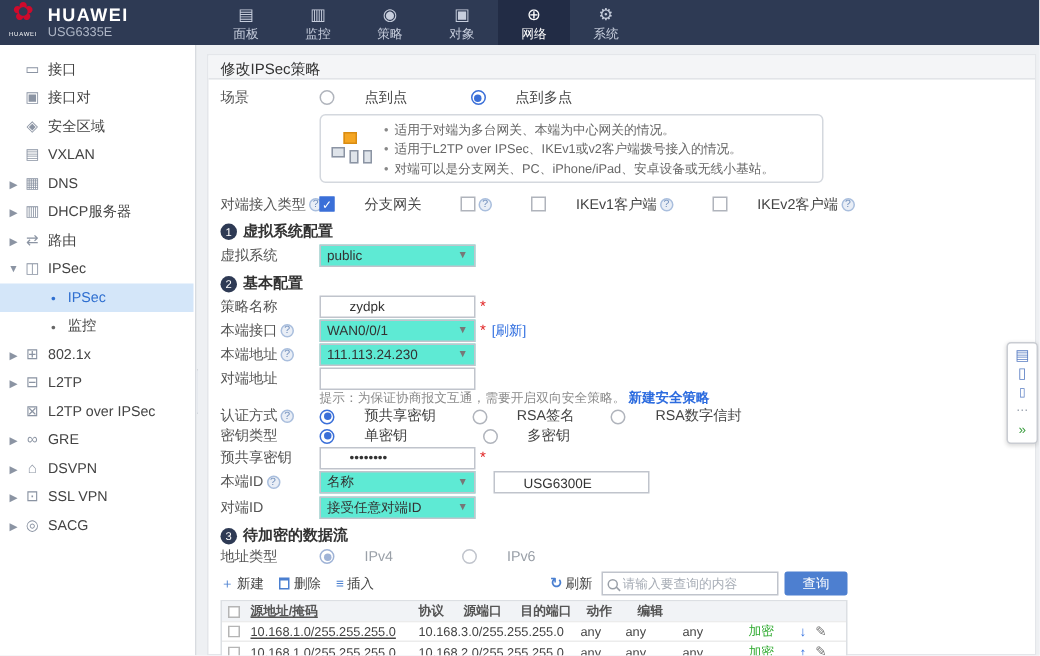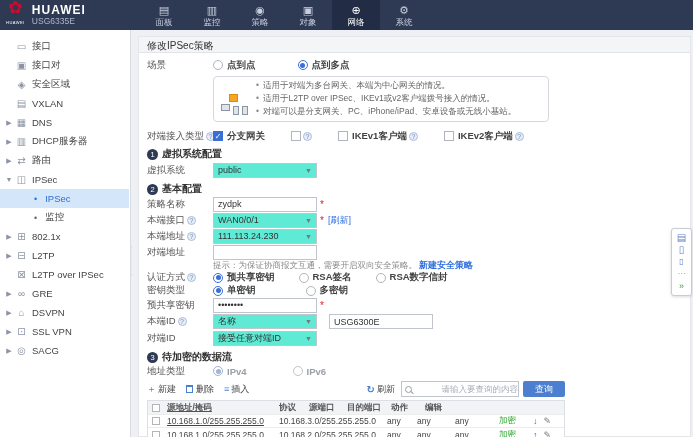--- a/index.html
+++ b/index.html
@@ -42,59 +42,59 @@
   .help { display:inline-block; width:9px; height:9px; border-radius:50%; background:#e9eef6; border:1px solid #a9bedd; color:#6d8cba; font-size:7px; line-height:8px; text-align:center; margin-left:2px; flex:none; }
   .req { color:#e02020; margin-left:3px; font-size:10px; }
 
   .radio { width:10px; height:10px; border-radius:50%; border:1px solid #b0b4bc; background:#fff; display:inline-flex; align-items:center; justify-content:center; flex:none; cursor:pointer; }
   .radio.checked { border-color:#3a6fd8; }
   .radio.checked i { width:5px; height:5px; border-radius:50%; background:#3a6fd8; display:block; }
   .radio.dis { border-color:#c0c4cc; }
   .radio.dis.checked { border-color:#9fb3d6; }
   .radio.dis.checked i { background:#9fb3d6; }
   .opt { display:inline-flex; align-items:center; cursor:pointer; }
-  .opt .olb { margin-left:4px; color:#444; font-size:9.5px; white-space:nowrap;font-weight:bold; }
+  .opt .olb { margin-left:20px; color:#444; font-size:9.5px; white-space:nowrap; }
   .opt .olb.dim { color:#9aa0a8; }
   .cb { width:10px; height:10px; border:1px solid #b0b4bc; background:#fff; display:inline-flex; align-items:center; justify-content:center; flex:none; cursor:pointer; font-size:8px; color:#fff; }
   .cb.checked { background:#3a6fd8; border-color:#3a6fd8; }
 
-  .infobox { margin:3px 0 6px 66px; width:336px; height:46px; border:1px solid #d4d8de; border-radius:4px; display:flex; align-items:flex-end; padding:3px 6px; background:#fff; }
+  .infobox { margin:3px 0 6px 66px; width:336px; height:46px; border:1px solid #d4d8de; border-radius:4px; display:flex; align-items:center; padding:3px 6px; background:#fff; }
   .netic { width:30px; height:26px; position:relative; flex:none; margin-right:6px; }
   .netic i { position:absolute; border:1px solid #8b94a3; background:#dfe4ea; }
   .netic .n1 { left:1px; top:12px; width:9px; height:7px; }
   .netic .n2 { left:13px; top:14px; width:6px; height:9px; }
   .netic .n3 { left:22px; top:14px; width:6px; height:9px; }
   .netic .n4 { left:9px; top:2px; width:9px; height:8px; background:#f5a623; border-color:#d98c12; }
   .ibul { list-style:none; }
   .ibul li { font-size:8.5px; color:#666; line-height:13px; white-space:nowrap; }
   .ibul li:before { content:"•"; color:#888; margin-right:4px; }
 
   .sect { display:flex; align-items:center; height:14px; margin-top:3px; }
   .snum { width:11px; height:11px; border-radius:50%; background:#2e3a54; color:#fff; font-size:7.5px; line-height:11px; text-align:center; flex:none; margin-right:4px; }
   .stitle { font-weight:bold; font-size:10px; color:#333; }
 
   .select { height:15px; border:1px solid #c0c4cc; background:#5eead4; display:inline-flex; align-items:center; justify-content:space-between; padding:0 4px; cursor:pointer; width:104px; flex:none; }
   .select .sv { font-size:9px; color:#333; white-space:nowrap; overflow:hidden; }
   .select .sa { font-size:7px; color:#777; margin-left:4px; }
-  input.txt { height:15px; width:104px; border:1px solid #c0c4cc; font-size:9px; color:#333; padding:0 4px; font-family:inherit; }
+  input.txt { height:15px; width:104px; border:1px solid #c0c4cc; font-size:9px; color:#333; padding:0 19px; font-family:inherit; }
   .lnk { color:#2d6cdf; font-size:9px; margin-left:4px; cursor:pointer; text-decoration:none; white-space:nowrap; }
   .tip { margin-left:66px; height:11px; font-size:8.5px; color:#8a8a8a; display:flex; align-items:center; white-space:nowrap; }
 
   
   .tbl-toolbar { display:flex; align-items:center; height:18px; margin-top:2px; width:418px; }
   .tb-btn { display:inline-flex; align-items:center; margin-right:10px; cursor:pointer; color:#444; font-size:9px; }
   .tb-btn .tic { color:#4a7fd0; margin-right:2px; font-size:9px; }
   .trash { width:7px; height:8px; border:1px solid #4a7fd0; border-top:2px solid #4a7fd0; margin-right:3px; display:inline-block; }
   .tb-right { margin-left:auto; display:flex; align-items:center; }
   .refresh { display:inline-flex; align-items:center; color:#444; font-size:9px; cursor:pointer; margin-right:6px; }
   .refresh .tic { color:#4a7fd0; margin-right:2px; font-size:10px; font-weight:bold; }
   .searchbox { position:relative; width:118px; height:16px; border:1px solid #c0c4cc; background:#fff; display:flex; align-items:center; }
   .lens { position:relative; width:7px; height:7px; border:1px solid #9aa0a8; border-radius:50%; margin:0 3px; flex:none; }
   .lens:after { content:""; position:absolute; width:4px; height:1px; background:#9aa0a8; right:-3px; bottom:-1px; transform:rotate(45deg); }
-  .searchbox input { border:none; outline:none; flex:1; font-size:8.5px; color:#333; font-family:inherit; width:90px;text-align:right; }
+  .searchbox input { border:none; outline:none; flex:1; font-size:8.5px; color:#333; font-family:inherit; width:90px; }
   .searchbox input::placeholder { color:#a7adb6; }
   .qbtn { width:42px; height:16px; background:#4d7fd0; color:#fff; border:none; font-size:9px; margin-left:4px; cursor:pointer; border-radius:2px; font-family:inherit; }
 
   .tbl { width:418px; border:1px solid #dcdfe3; margin-top:2px; }
   .trw { display:flex; align-items:center; height:13px; border-bottom:1px solid #ececec; background:#fff; }
   .trw.hd { background:#f1f3f6; height:14px; font-weight:bold; color:#555; }
   .trw:last-child { border-bottom:none; }
   .tc { font-size:8.5px; color:#444; white-space:nowrap; overflow:hidden; padding-left:3px; flex:none; }
   .tc.cbc { width:16px; display:flex; justify-content:center; padding-left:0; }
   .tc.src { width:112px;text-decoration:underline; } .tc.dst { width:108px; } .tc.proto { width:30px; }

